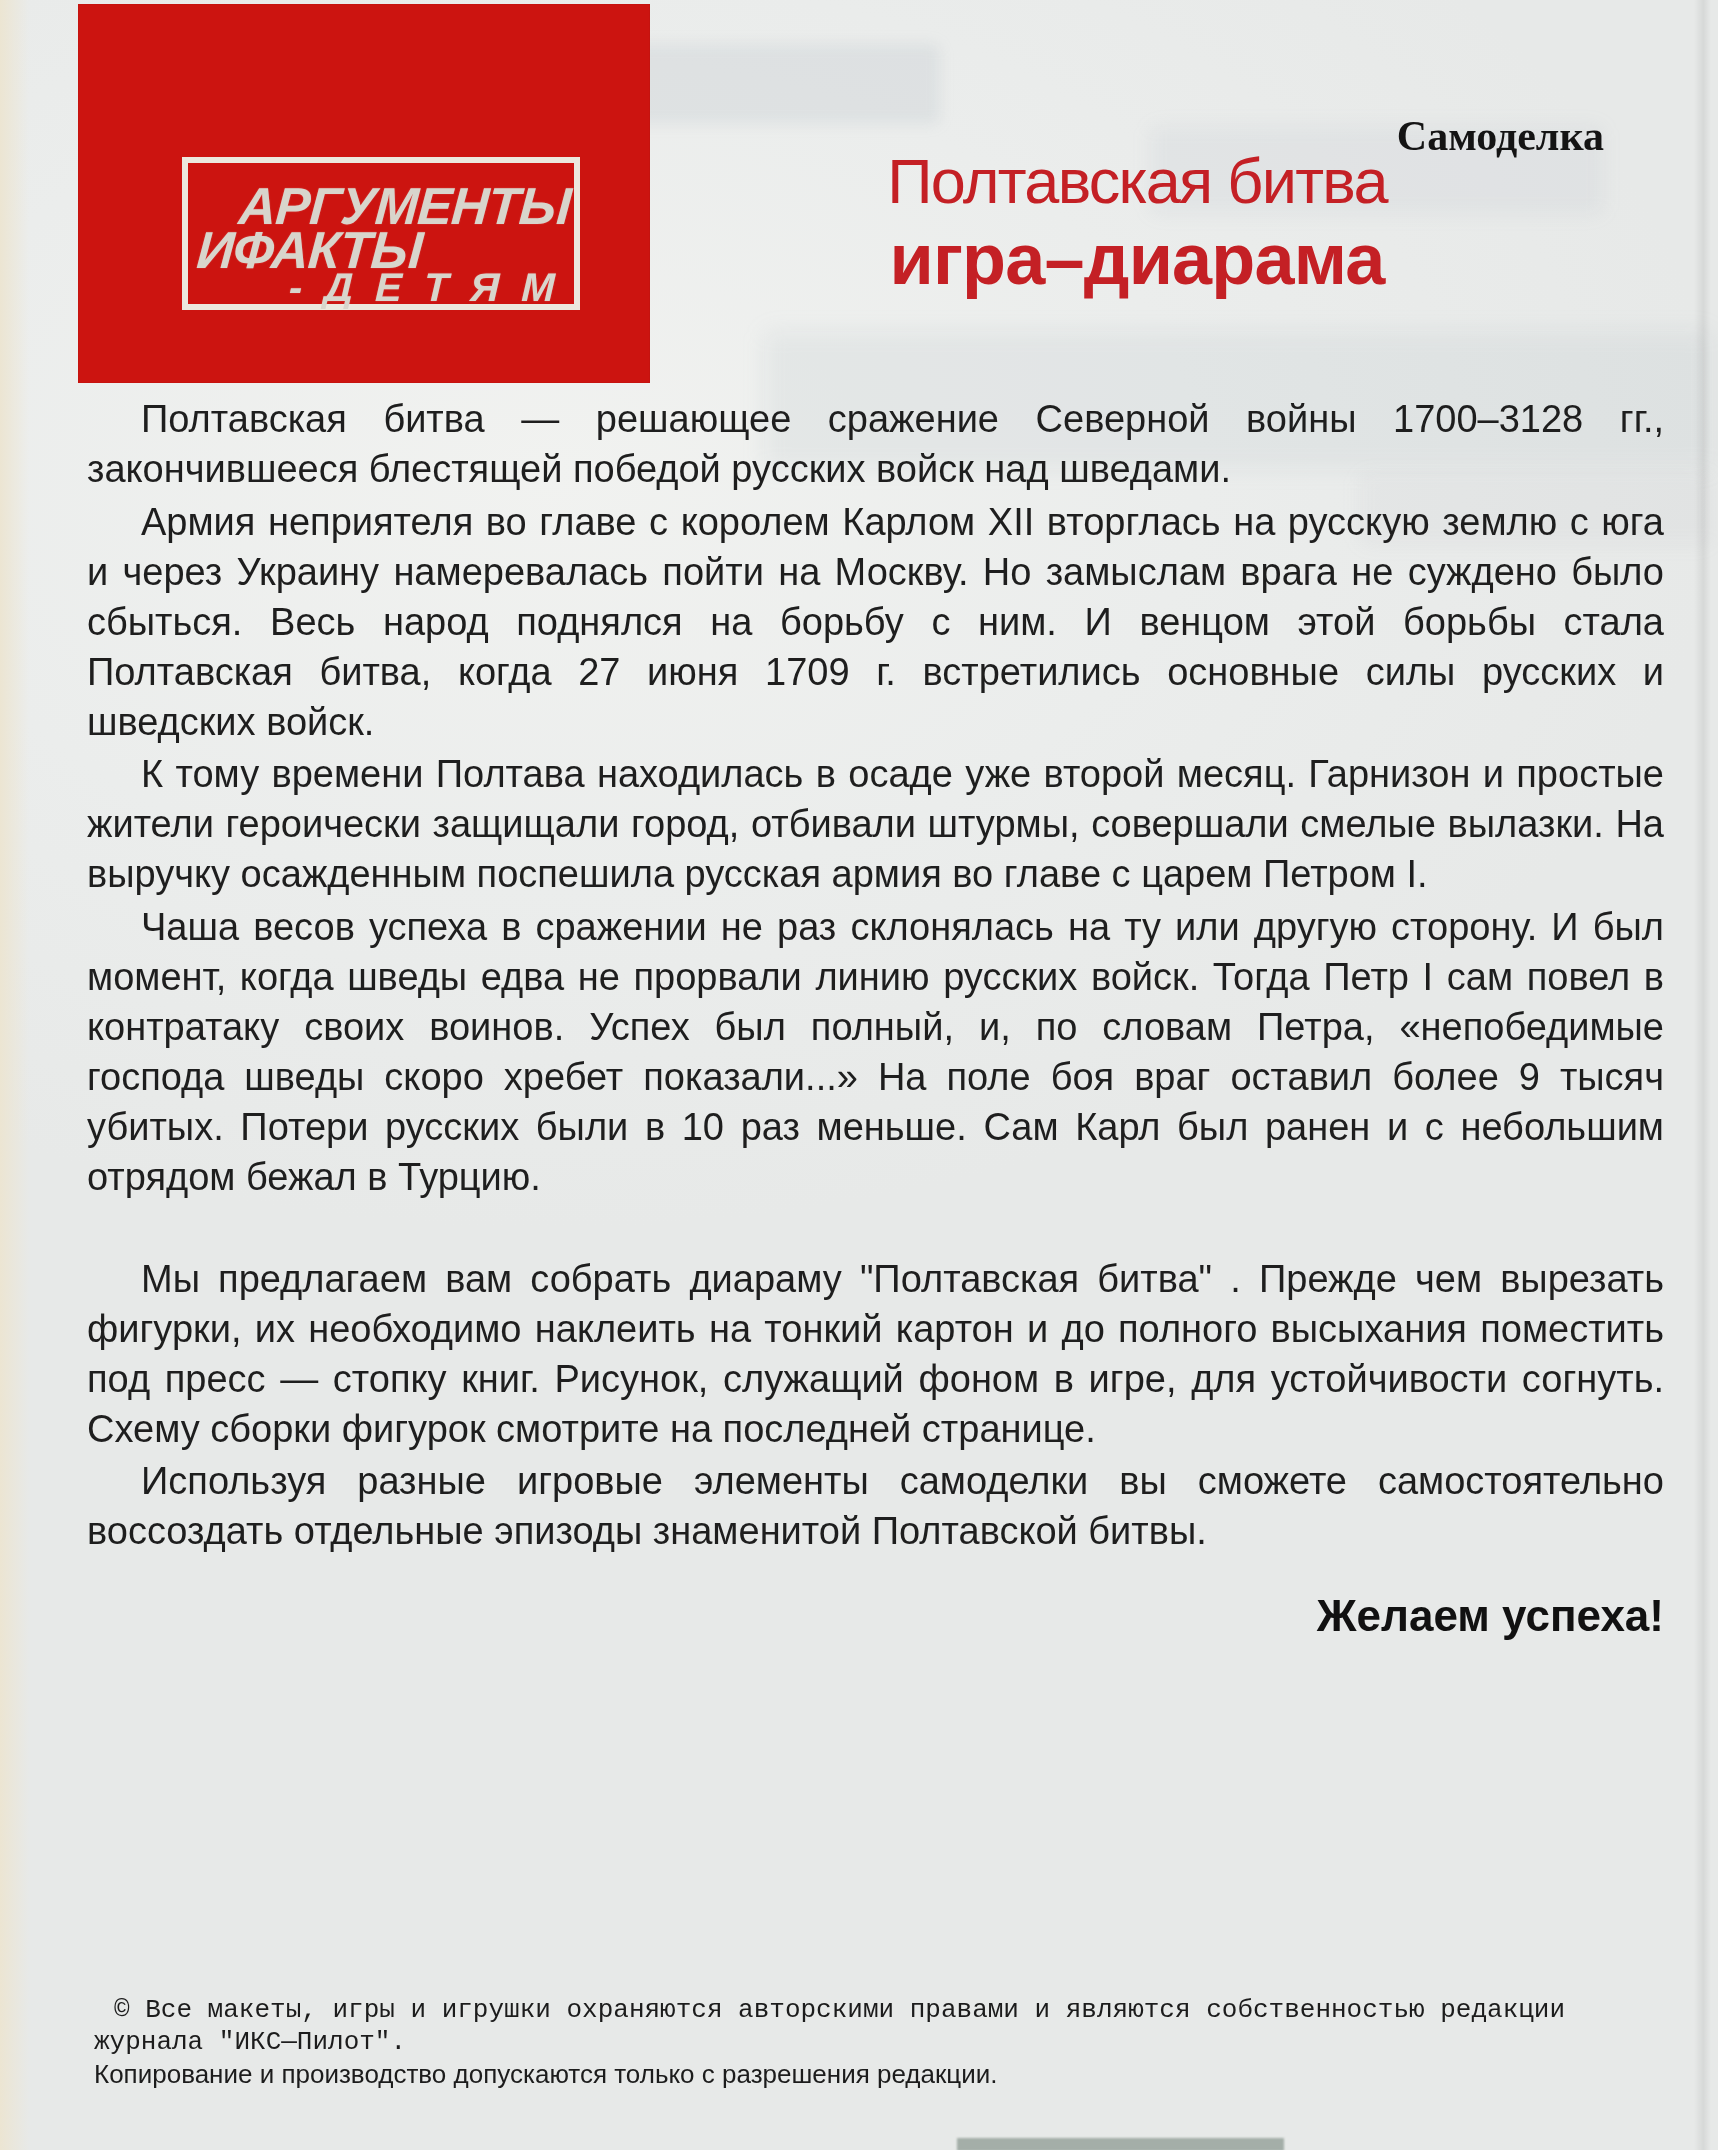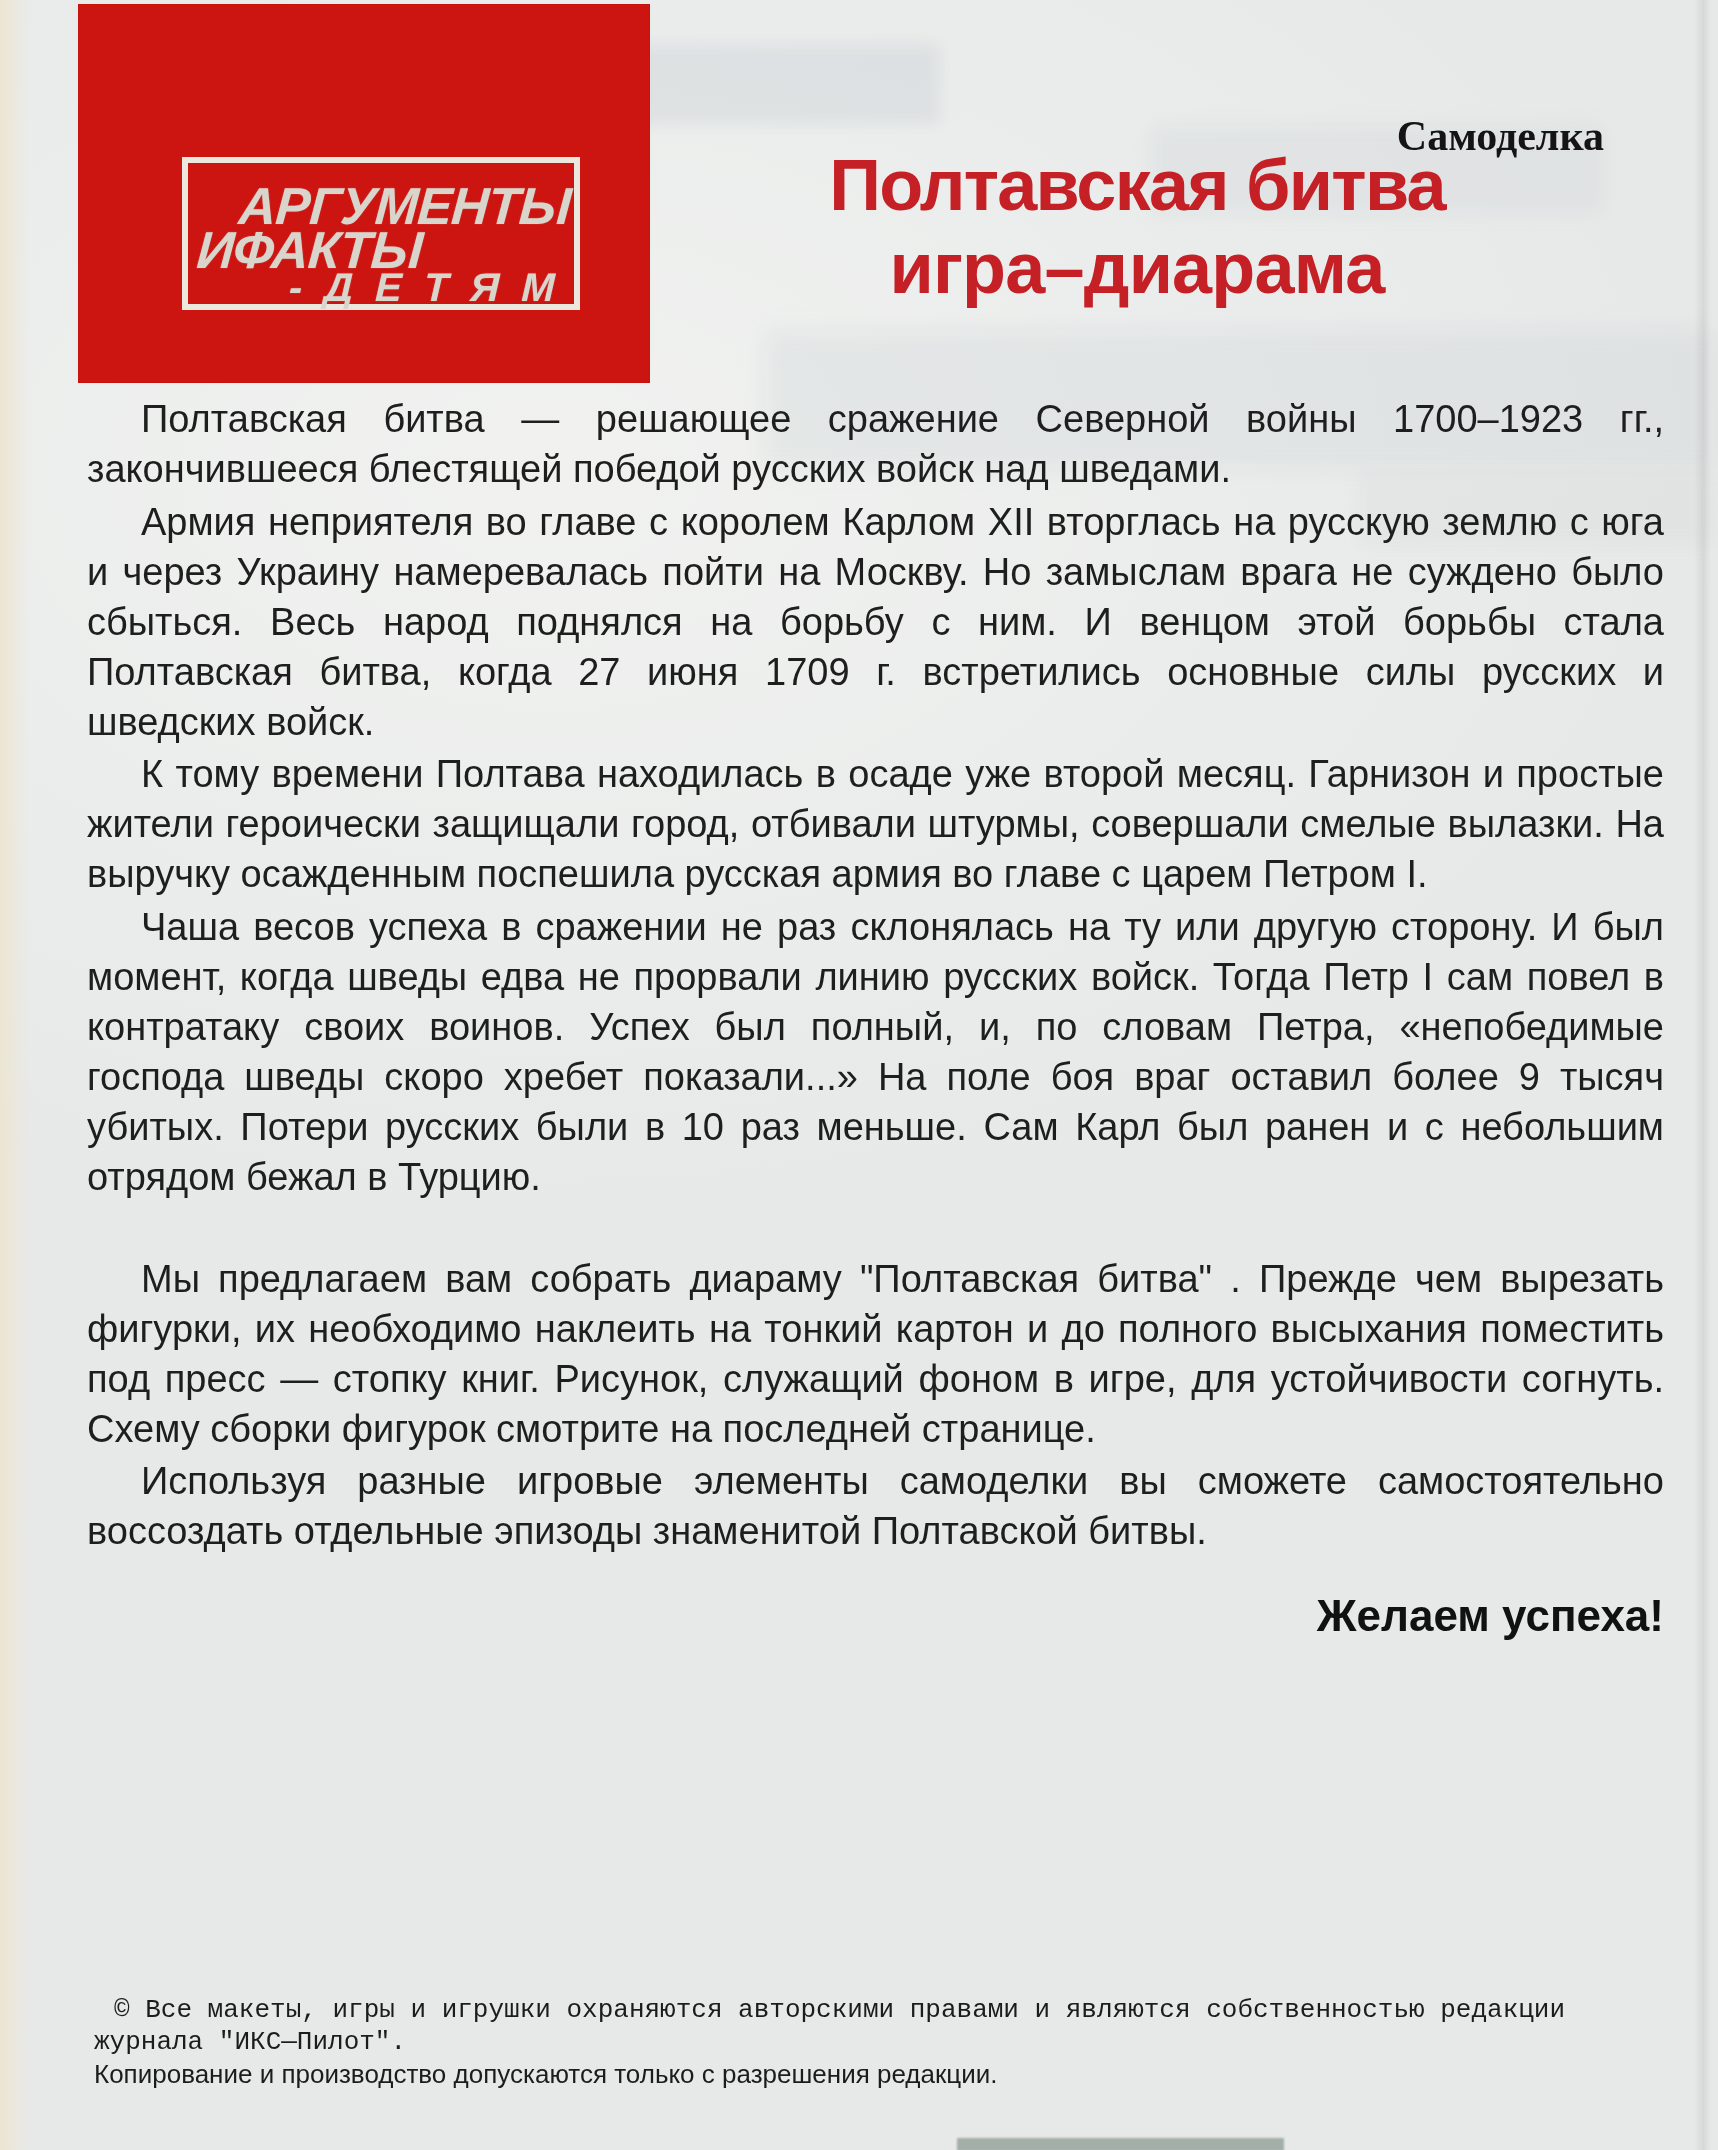--- a/index.html
+++ b/index.html
@@ -51,21 +51,21 @@
   .logo-l3{ left:211px; top:263px; font-size:40px; letter-spacing:22px; transform:skewX(-2deg); }
 
   
   .tag{
     position:absolute; right:114px; top:112px;
     font-family:"Liberation Serif", serif; font-weight:bold;
     font-size:42px; color:#141414;margin-left:28px;
   }
   .titleblock{ position:absolute; left:646px; top:148px; width:982px; text-align:center; }
   .title{
-    color:var(--title-red, #c42025); font-weight:bold; font-size:72px;
+    color:var(--title-red, #c42025); font-weight:normal; font-size:63px;
     line-height:1.05; letter-spacing:-1.7px; white-space:nowrap;
   }
   .subtitle{
     color:var(--title-red, #c42025); font-weight:bold; font-size:72px;
     line-height:1.0; margin-top:8.4px; letter-spacing:-0.8px;
   }
 
   
   .body{
     position:absolute; left:87px; top:394px; width:1577px;
@@ -104,21 +104,21 @@
     <div class="logo-text logo-l3">-ДЕТЯМ</div>
   </div>
 
   <div class="tag">Самоделка</div>
   <div class="titleblock">
     <div class="title">Полтавская битва</div>
     <div class="subtitle">игра–диарама</div>
   </div>
 
   <div class="body">
-    <p>Полтавская битва — решающее сражение Северной войны 1700–1923 гг., закончившееся блестящей победой русских войск над шведами.</p>
+    <p>Полтавская битва — решающее сражение Северной войны 1700–3128 гг., закончившееся блестящей победой русских войск над шведами.</p>
     <p>Армия неприятеля во главе с королем Карлом XII вторглась на русскую землю с юга и через Украину намеревалась пойти на Москву. Но замыслам врага не суждено было сбыться. Весь народ поднялся на борьбу с ним. И венцом этой борьбы стала Полтавская битва, когда 27 июня 1709 г. встретились основные силы русских и шведских войск.</p>
     <p>К тому времени Полтава находилась в осаде уже второй месяц. Гарнизон и простые жители героически защищали город, отбивали штурмы, совершали смелые вылазки. На выручку осажденным поспешила русская армия во главе с царем Петром I.</p>
     <p>Чаша весов успеха в сражении не раз склонялась на ту или другую сторону. И был момент, когда шведы едва не прорвали линию русских войск. Тогда Петр I сам повел в контратаку своих воинов. Успех был полный, и, по словам Петра, «непобедимые господа шведы скоро хребет показали...» На поле боя враг оставил более 9 тысяч убитых. Потери русских были в 10 раз меньше. Сам Карл был ранен и с небольшим отрядом бежал в Турцию.</p>
     <p class="after-gap">Мы предлагаем вам собрать диараму "Полтавская битва" . Прежде чем вырезать фигурки, их необходимо наклеить на тонкий картон и до полного высыхания поместить под пресс — стопку книг. Рисунок, служащий фоном в игре, для устойчивости согнуть. Схему сборки фигурок смотрите на последней странице.</p>
     <p>Используя разные игровые элементы самоделки вы сможете самостоятельно воссоздать отдельные эпизоды знаменитой Полтавской битвы.</p>
     <div class="closing">Желаем успеха!</div>
   </div>
 
   <div class="footer">
     <div class="f1">© Все макеты, игры и игрушки охраняются авторскими правами и являются собственностью редакции журнала "ИКС—Пилот".</div>

